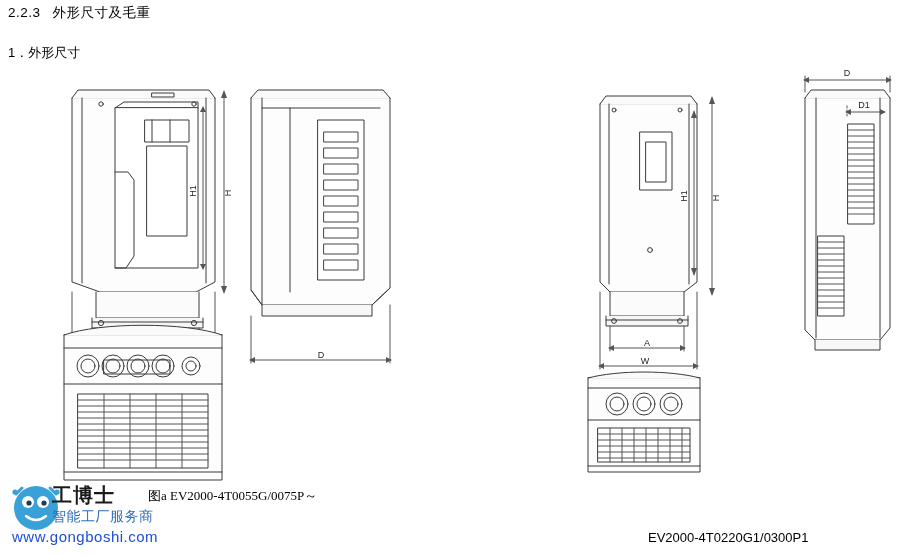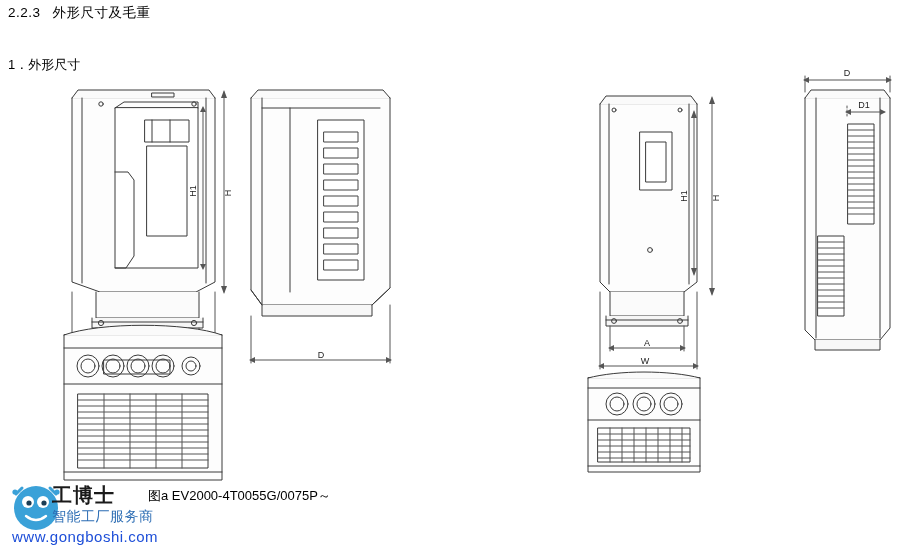--- a/index.html
+++ b/index.html
@@ -29,28 +29,27 @@
     letter-spacing: 0.5px;
   }
   .heading-section .num {
     margin-right: 12px;
   }
   .heading-sub {
     position: absolute;
     left: 8px;
     top: 44px;
     font-size: 13px;
-    margin-top: 12px;
   }
   .caption {
     position: absolute;
     font-size: 13px;
     white-space: nowrap;
   }
-  .cap-a1 { left: 148px; top: 487px; }
+  .cap-a1 { left: 148px; top: 487px; font-family: Liberation Serif, serif; }
   .cap-a2 { left: 148px; top: 530px; }
   .cap-b1 { left: 620px; top: 487px; }
   .cap-b2 { left: 648px; top: 530px; }
 
   svg { display: block; }
 
   .drawings {
     position: absolute;
     left: 0;
     top: 60px;
@@ -372,20 +371,21 @@
             <line x1="682" y1="368" x2="682" y2="402"></line>
           </g>
           <line x1="588" y1="406" x2="700" y2="406"></line>
         </g>
 
       </g>
     </svg>
   </div>
 
   <div class="caption cap-a1">图a EV2000-4T0055G/0075P～</div>
+  <div class="caption cap-b2">EV2000-4T0220G1/0300P1</div>
 
   <svg class="logo" viewBox="0 0 140 72">
     <g>
       <circle cx="26" cy="30" r="22" fill="#3aa1d8"></circle>
       <circle cx="18" cy="24" r="6" fill="#ffffff"></circle>
       <circle cx="33" cy="24" r="6" fill="#ffffff"></circle>
       <circle cx="19" cy="25" r="2.6" fill="#1b3d55"></circle>
       <circle cx="34" cy="25" r="2.6" fill="#1b3d55"></circle>
       <path d="M16,38 Q26,46 36,38" stroke="#ffffff" stroke-width="2.4" fill="none" stroke-linecap="round"></path>
       <path d="M6,16 L12,10" stroke="#3aa1d8" stroke-width="3" stroke-linecap="round"></path>

